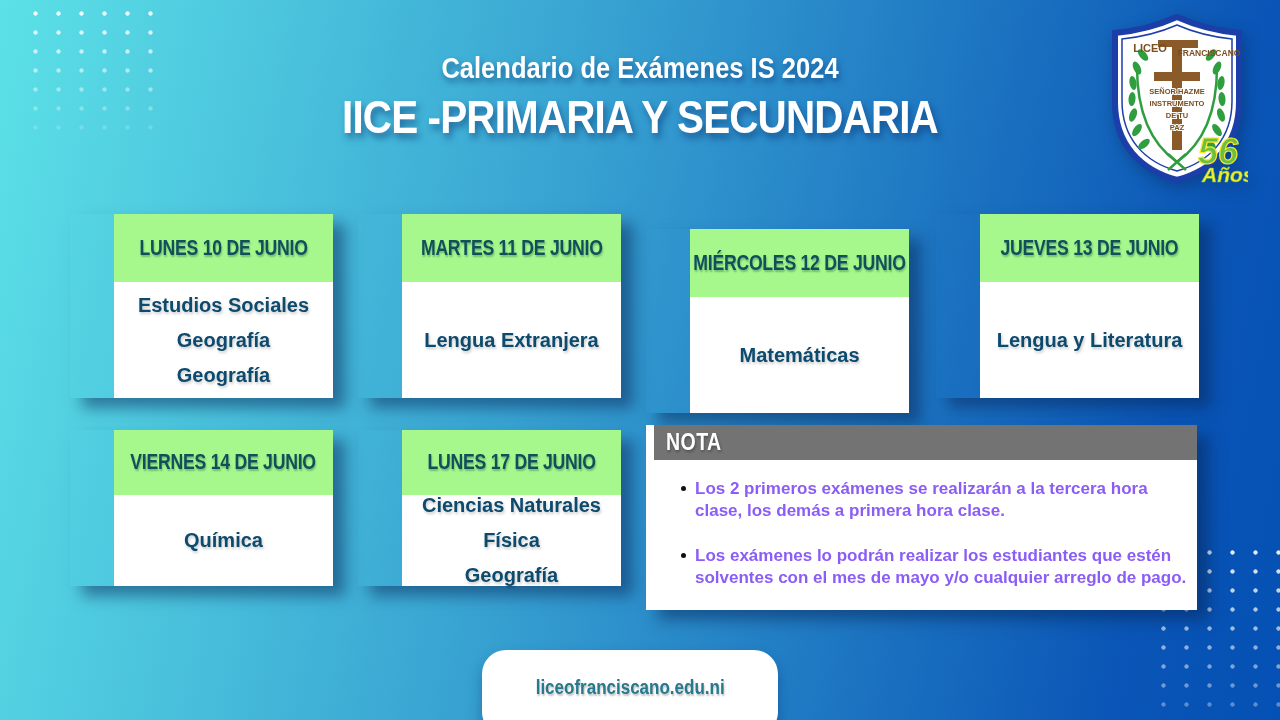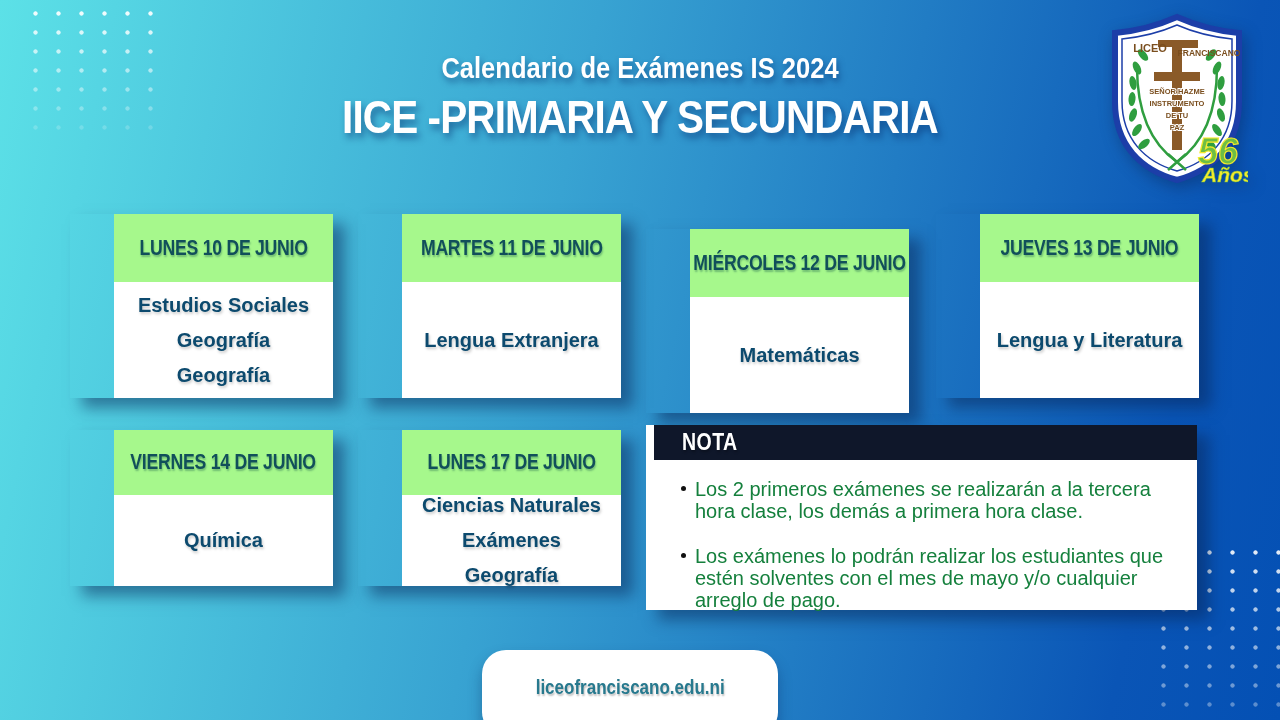--- a/index.html
+++ b/index.html
@@ -68,31 +68,31 @@
     white-space:nowrap; text-shadow:1px 2px 3px rgba(0,0,0,0.22);
   }
 
   
   .note {
     position:absolute; left:646px; top:425px; width:551px; height:185px;
     background:#FFFFFF; box-shadow:12px 10px 14px rgba(8,38,88,0.5);
   }
   .note-hdr {
     position:absolute; left:8px; top:0; width:543px; height:35px;
-    background:#0f172a; display:flex; align-items:center; padding-left:28px;
+    background:#737373; display:flex; align-items:center; padding-left:12px;
   }
   .note-title {
     display:inline-block; color:#FFFFFF; font-size:23px; font-weight:bold;
     transform:scaleX(0.85); transform-origin:left center; letter-spacing:0.5px;
     text-shadow:1px 2px 3px rgba(0,0,0,0.3);
   }
   .note-list { position:absolute; left:49px; right:2px; top:53px; list-style:none; }
   .note-item {
     position:relative; padding-left:0; margin-bottom:23px;
-    font-size:20px; font-weight:normal; color:#15803d; line-height:22px;
+    font-size:17px; font-weight:bold; color:#8b5cf6; line-height:22px;
   }
   .bullet-dot {
     position:absolute; left:-14px; top:8px; width:5px; height:5px;
     border-radius:50%; background:#101010;
   }
 
   
   .footer-box {
     position:absolute; left:482px; top:650px; width:296px; height:86px;
     background:#FFFFFF; border-radius:24px;
@@ -213,21 +213,21 @@
       <span class="subj">Química</span>
     </div>
   </div>
 
   <div class="card r2 c5">
     <div class="card-hdr">
       <span class="hdr-text">LUNES 17 DE JUNIO</span>
     </div>
     <div class="card-body">
       <span class="subj">Ciencias Naturales</span>
-      <span class="subj">Exámenes</span>
+      <span class="subj">Física</span>
       <span class="subj">Geografía</span>
     </div>
   </div>
 
   <div class="note">
     <div class="note-hdr">
       <span class="note-title">NOTA</span>
     </div>
     <ul class="note-list">
       <li class="note-item">

